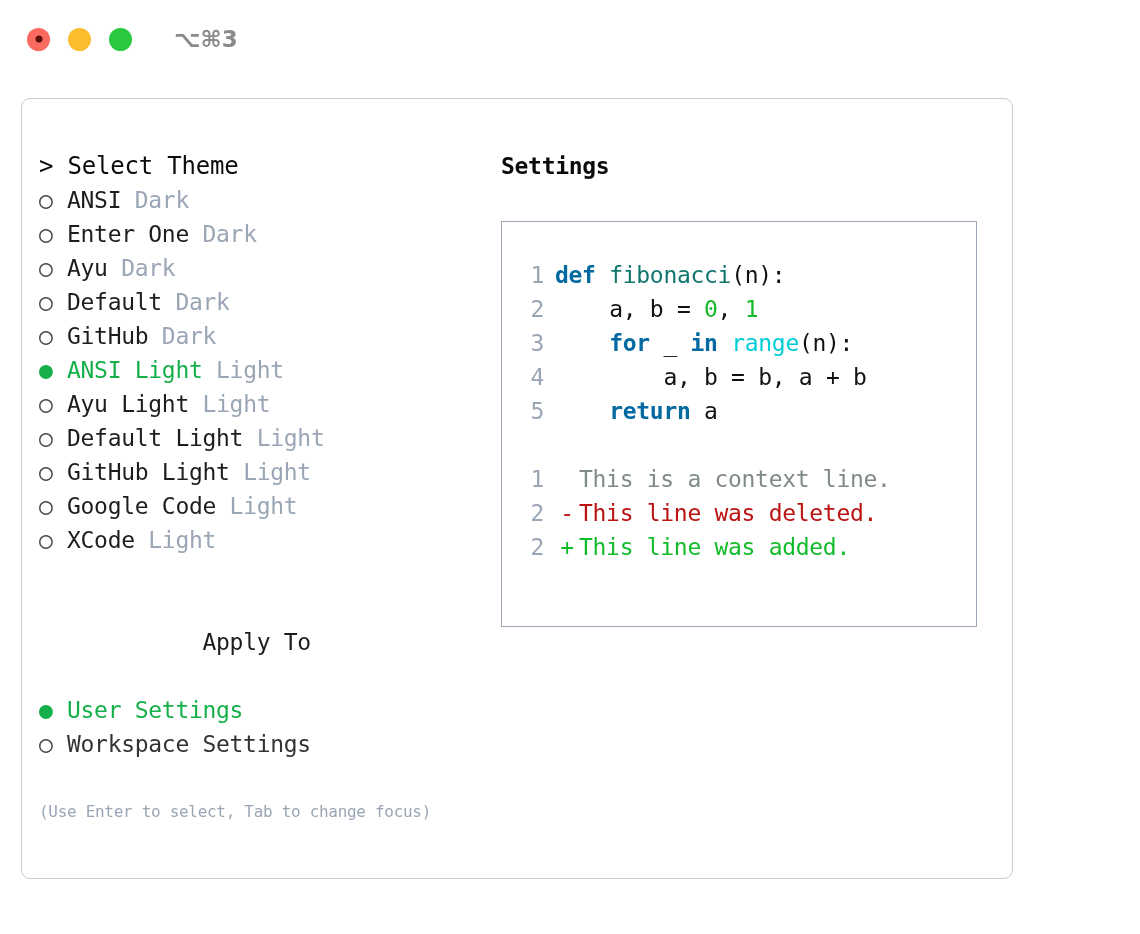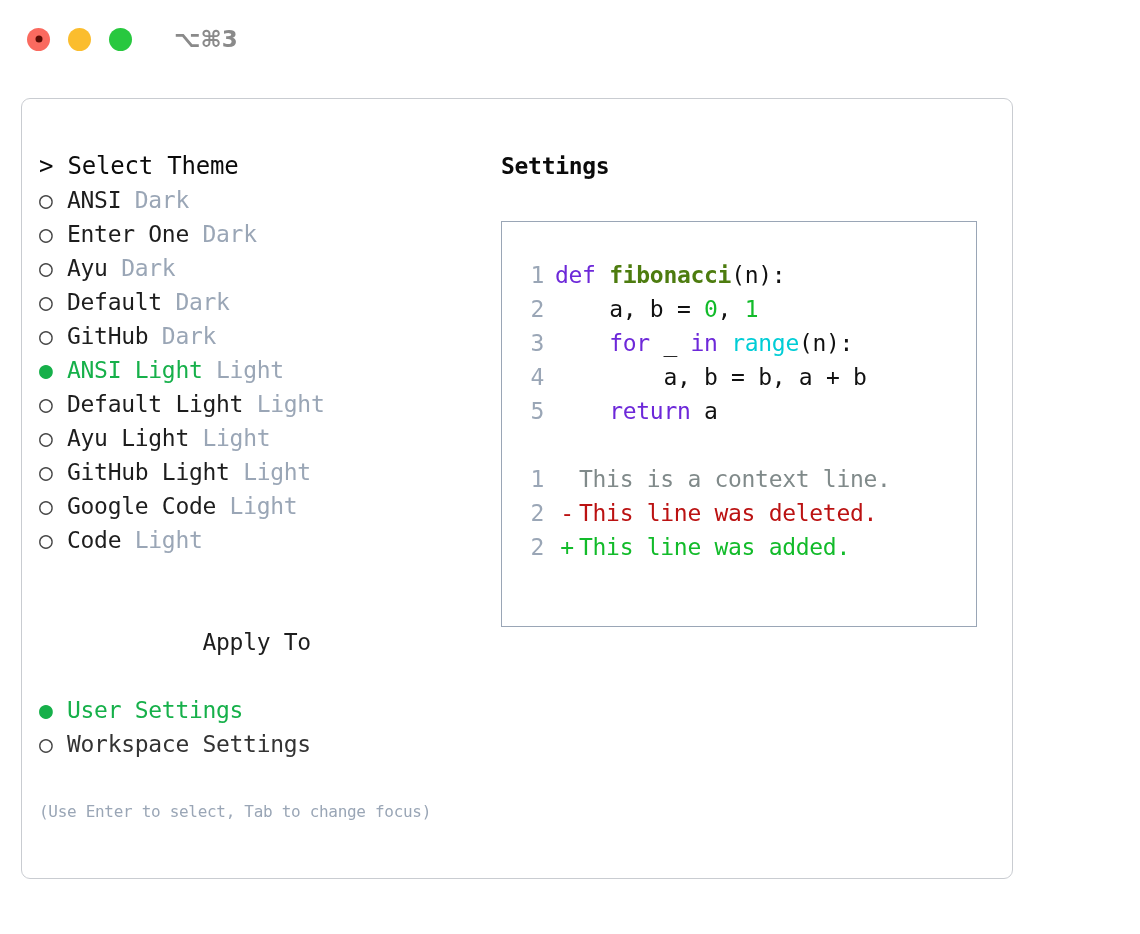--- a/index.html
+++ b/index.html
@@ -181,22 +181,22 @@
     letter-spacing: -0.3px;
   }
   .cline { white-space: pre; }
   .ln {
     display: inline-block;
     width: 26px;
     text-align: right;
     color: #9aa6b6;
   }
   .gap { display: inline-block; width: 11px; }
-  .kw    { color: #6d28d9; }
-  .fn    { color: #4d7c0f; font-weight: bold; }
+  .kw    { color: #0369a1; font-weight: bold; }
+  .fn    { color: #0f766e; }
   .num   { color: #12bb2a; }
   .bi    { color: #00cdd6; }
   .plain { color: #111111; }
 
   .diff {
     position: absolute;
     left: 16px;
     top: 240px;
     font-size: 23px;
     line-height: 34px;
@@ -229,25 +229,25 @@
 
         <div class="list-head">&gt; Select Theme</div>
 
         <div id="theme-list">
             <div class="theme-row"><span class="marker">○</span><span class="tname">ANSI</span><span> </span><span class="variant">Dark</span></div>
             <div class="theme-row"><span class="marker">○</span><span class="tname">Enter One</span><span> </span><span class="variant">Dark</span></div>
             <div class="theme-row"><span class="marker">○</span><span class="tname">Ayu</span><span> </span><span class="variant">Dark</span></div>
             <div class="theme-row"><span class="marker">○</span><span class="tname">Default</span><span> </span><span class="variant">Dark</span></div>
             <div class="theme-row"><span class="marker">○</span><span class="tname">GitHub</span><span> </span><span class="variant">Dark</span></div>
             <div class="theme-row selected"><span class="marker sel">●</span><span class="tname">ANSI Light</span><span> </span><span class="variant">Light</span></div>
+            <div class="theme-row"><span class="marker">○</span><span class="tname">Ayu Light</span><span> </span><span class="variant">Light</span></div>
             <div class="theme-row"><span class="marker">○</span><span class="tname">Default Light</span><span> </span><span class="variant">Light</span></div>
-            <div class="theme-row"><span class="marker">○</span><span class="tname">Ayu Light</span><span> </span><span class="variant">Light</span></div>
             <div class="theme-row"><span class="marker">○</span><span class="tname">GitHub Light</span><span> </span><span class="variant">Light</span></div>
             <div class="theme-row"><span class="marker">○</span><span class="tname">Google Code</span><span> </span><span class="variant">Light</span></div>
-            <div class="theme-row"><span class="marker">○</span><span class="tname">Code</span><span> </span><span class="variant">Light</span></div>
+            <div class="theme-row"><span class="marker">○</span><span class="tname">XCode</span><span> </span><span class="variant">Light</span></div>
           </div>
 
         <div class="apply-head">
           <span class="marker"> </span><span>Apply To</span>
         </div>
 
         <div id="apply-list">
             <div class="apply-row selected"><span class="marker sel">●</span><span class="aname">User Settings</span></div>
             <div class="apply-row"><span class="marker">○</span><span class="aname">Workspace Settings</span></div>
           </div>

